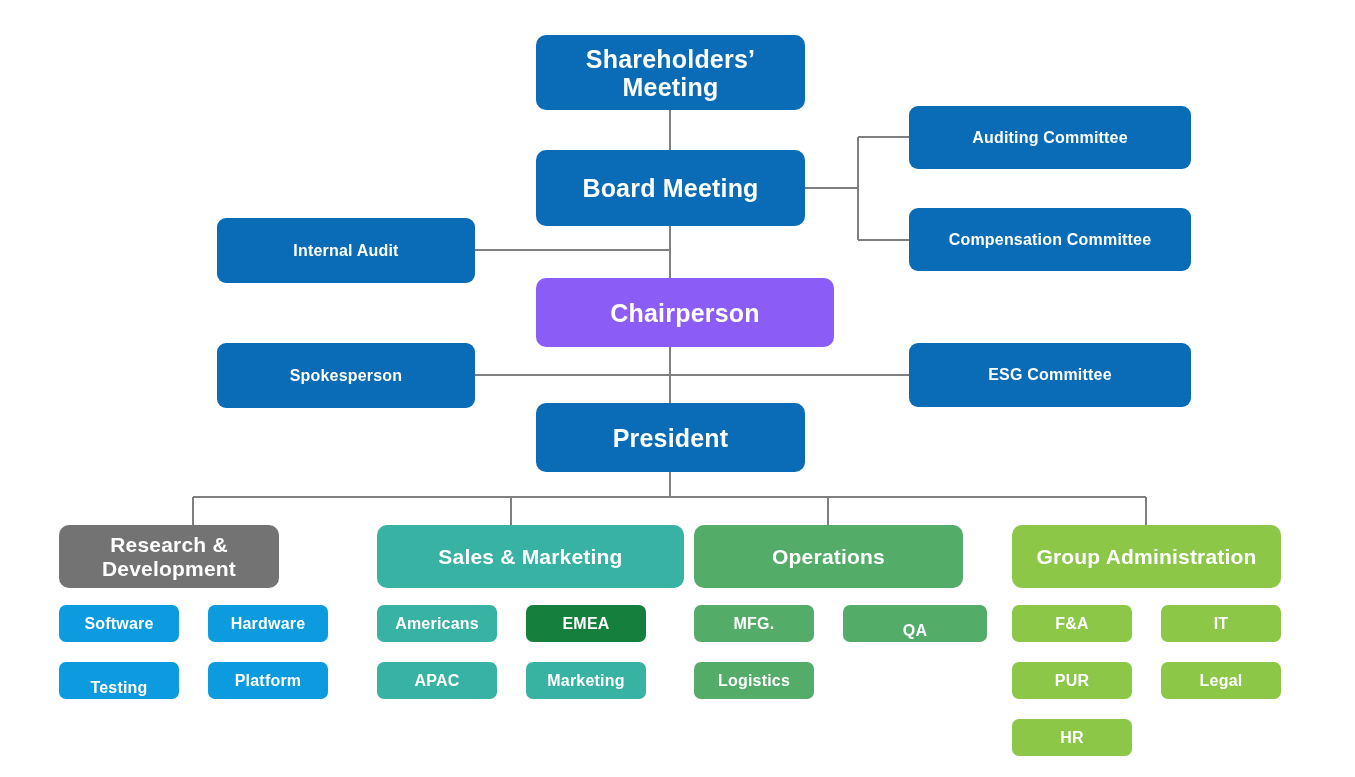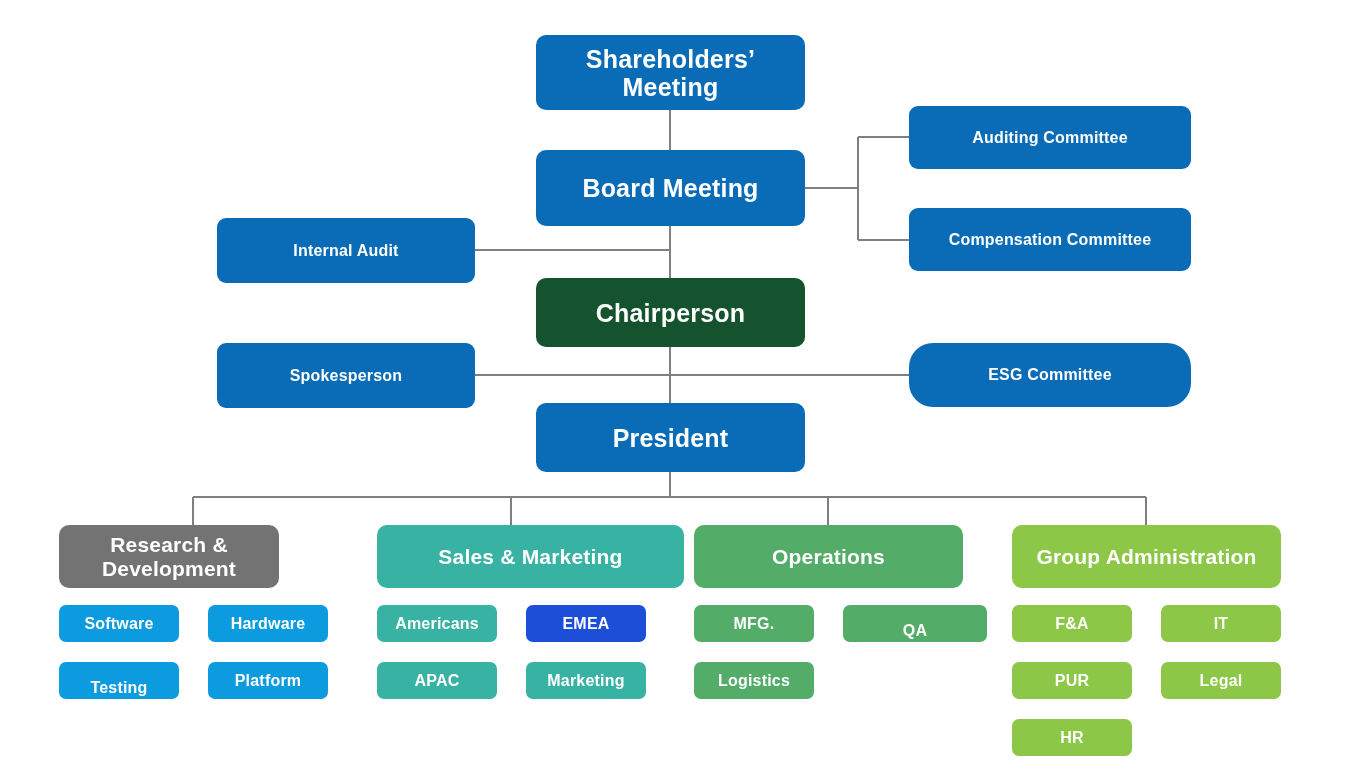--- a/index.html
+++ b/index.html
@@ -94,29 +94,29 @@
   </div>
 
   <div class="node lvl-side" style="left:909px; top:208px; width:282px; height:63px; background:#0A6CB7;">
     <span>Compensation Committee</span>
   </div>
 
   <div class="node lvl-side" style="left:217px; top:218px; width:258px; height:65px; background:#0A6CB7;">
     <span>Internal Audit</span>
   </div>
 
-  <div class="node lvl-exec" style="left:536px; top:278px; width:269px; height:69px; background:#14532d;">
+  <div class="node lvl-exec" style="left:536px; top:278px; width:298px; height:69px; background:#8b5cf6;">
     <span>Chairperson</span>
   </div>
 
   <div class="node lvl-side" style="left:217px; top:343px; width:258px; height:65px; background:#0A6CB7;">
     <span>Spokesperson</span>
   </div>
 
-  <div class="node lvl-side" style="left:909px; top:343px; width:282px; height:64px; background:#0A6CB7;border-radius:24px;">
+  <div class="node lvl-side" style="left:909px; top:343px; width:282px; height:64px; background:#0A6CB7;">
     <span>ESG Committee</span>
   </div>
 
   <div class="node lvl-exec" style="left:536px; top:403px; width:269px; height:69px; background:#0A6CB7;">
     <span>President</span>
   </div>
 
   <div class="node lvl-dept" style="left:59px; top:525px; width:220px; height:63px; background:#737373;">
     <span>Research &amp; Development</span>
   </div>
@@ -132,21 +132,21 @@
   <div class="node lvl-sub" style="left:208px; top:662px; width:120px; height:37px; background:#0D9BE0;">
     <span>Platform</span>
   </div>
 
   <div class="node lvl-dept" style="left:377px; top:525px; width:307px; height:63px; background:#38B2A3;">
     <span>Sales &amp; Marketing</span>
   </div>
   <div class="node lvl-sub" style="left:377px; top:605px; width:120px; height:37px; background:#38B2A3;">
     <span>Americans</span>
   </div>
-  <div class="node lvl-sub" style="left:526px; top:605px; width:120px; height:37px; background:#1d4ed8;">
+  <div class="node lvl-sub" style="left:526px; top:605px; width:120px; height:37px; background:#15803d;">
     <span>EMEA</span>
   </div>
   <div class="node lvl-sub" style="left:377px; top:662px; width:120px; height:37px; background:#38B2A3;">
     <span>APAC</span>
   </div>
   <div class="node lvl-sub" style="left:526px; top:662px; width:120px; height:37px; background:#38B2A3;">
     <span>Marketing</span>
   </div>
 
   <div class="node lvl-dept" style="left:694px; top:525px; width:269px; height:63px; background:#53AC68;">

